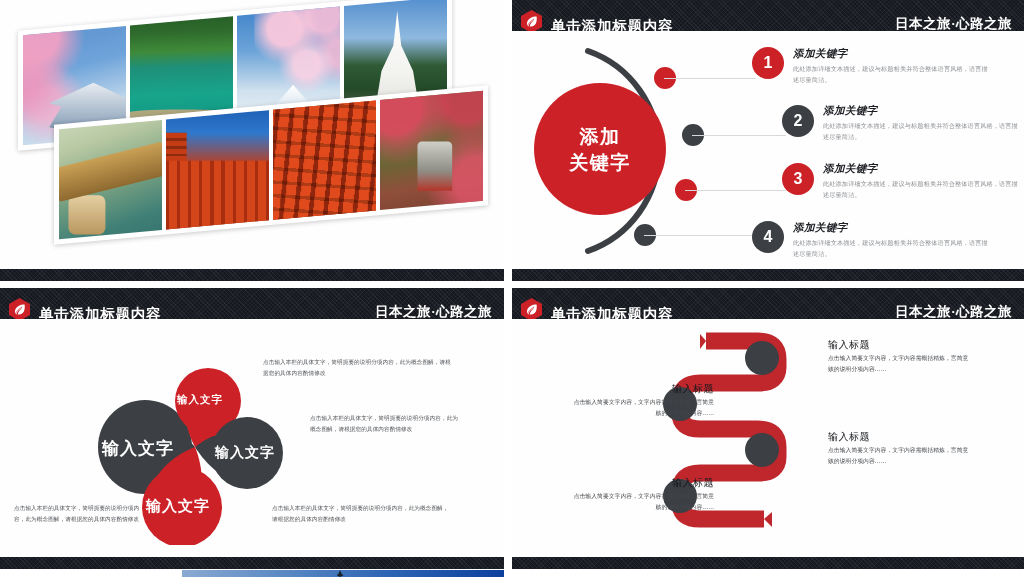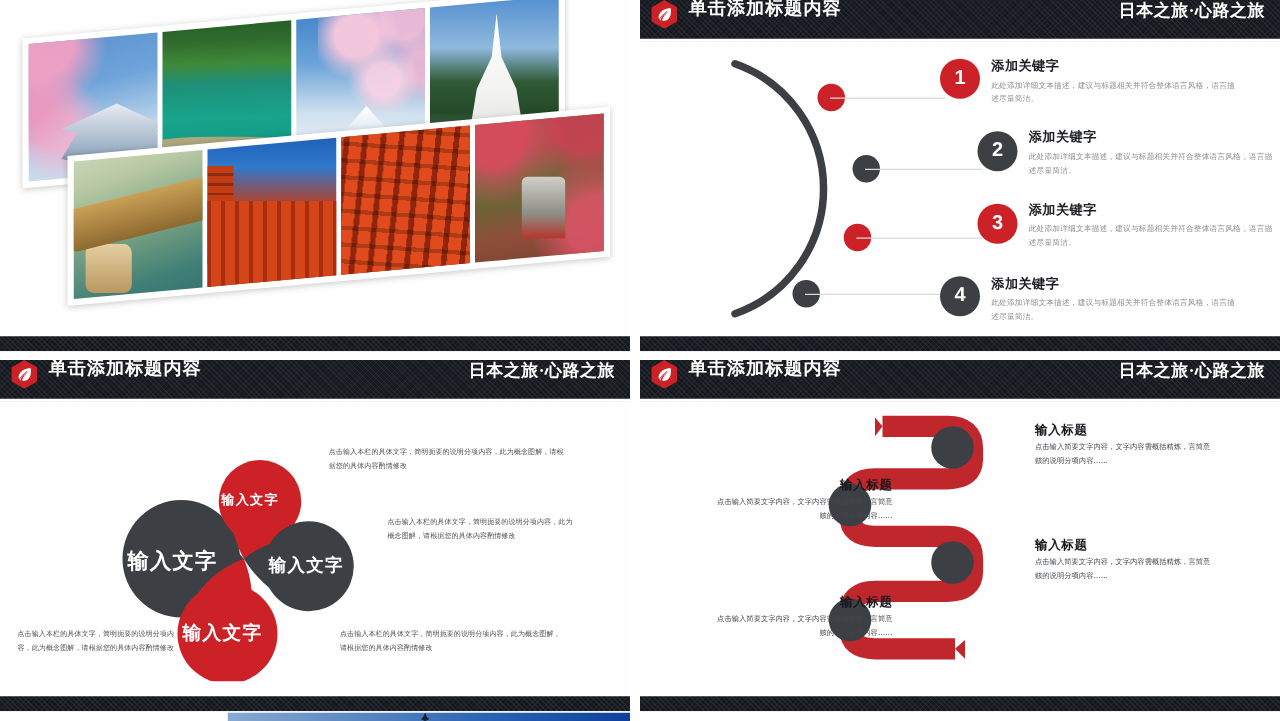--- a/index.html
+++ b/index.html
@@ -18,21 +18,21 @@
   .next-inner{width:100%;height:40px;
     background:linear-gradient(100deg,#8aaad2 0%,#5f8cc4 28%,#2d65b4 62%,#0b3e9c 100%);}
   .next-boat{position:absolute;left:48%;top:0px;width:7px;height:7px;background:#16242f;
      clip-path:polygon(50% 0%,72% 55%,100% 75%,50% 100%,0% 75%,28% 55%);}
 
   
   .hdr{position:relative;height:33px;background:#15181e;
     background-image:
       repeating-linear-gradient(45deg, rgba(255,255,255,.055) 0 1px, rgba(0,0,0,0) 1px 3px),
       repeating-linear-gradient(-45deg, rgba(255,255,255,.035) 0 1px, rgba(0,0,0,0) 1px 3px);
-    display:flex;align-items:flex-start;box-sizing:border-box;padding:0 12px 0 9px;}
+    display:flex;align-items:flex-end;box-sizing:border-box;padding:0 12px 0 9px;}
   .hdr:after{content:"";position:absolute;left:0;right:0;bottom:0;height:2px;background:#ffffff;}
 
   .logo{width:21px;height:23px;flex:0 0 auto;position:relative;margin-right:9px;}
   .logo .hex{position:absolute;inset:0;background:#cc2127;
      clip-path:polygon(50% 0%,100% 26%,100% 74%,50% 100%,0% 74%,0% 26%);}
   .logo svg{position:absolute;left:3px;top:4px;width:15px;height:15px;}
 
   .hdr-title{color:#ffffff;font-size:14.5px;font-weight:bold;letter-spacing:.8px;
      font-family:"DejaVu Sans","Liberation Sans",sans-serif;line-height:1;white-space:nowrap;}
   .hdr-right{margin-left:auto;color:#ffffff;font-size:13.5px;font-weight:bold;letter-spacing:.5px;
@@ -114,21 +114,21 @@
      font-family:"DejaVu Sans","Liberation Sans",sans-serif;}
 
   .items{position:absolute;left:240px;top:6px;right:6px;bottom:2px;}
   .itm{position:absolute;display:flex;align-items:flex-start;}
   .bullet{width:32px;height:32px;border-radius:50%;flex:0 0 auto;
      display:flex;align-items:center;justify-content:center;color:#ffffff;
      font-size:16px;font-weight:bold;font-family:"Liberation Sans",sans-serif;margin-right:9px;}
   .b-red{background:#cc2127;}
   .b-dark{background:#3c3f44;}
   .itxt h4{margin:0 0 3px 0;font-size:10.5px;font-weight:bold;color:#1d1f24;letter-spacing:.4px;
-     font-family:"DejaVu Sans","Liberation Sans",sans-serif;line-height:1.1;}
+     font-family:"DejaVu Sans","Liberation Sans",sans-serif;line-height:1.1;font-style:italic;}
   .itxt p{margin:0;font-size:6.2px;color:#8d9095;line-height:1.85;letter-spacing:.1px;
      font-family:"DejaVu Sans","Liberation Sans",sans-serif;max-width:196px;}
   .i1{left:0;top:8px;}
   .i2{left:30px;top:66px;}
   .i3{left:30px;top:124px;}
   .i4{left:0;top:182px;}
   .i1 .itxt,.i4 .itxt{padding-top:1px;}
 
   
   .hair{position:absolute;height:1px;background:#d8d9db;}
@@ -139,21 +139,21 @@
      font-family:"DejaVu Sans","Liberation Sans",sans-serif;letter-spacing:1px;}
 
   .para{position:absolute;font-size:5.6px;color:#4d5055;line-height:1.95;letter-spacing:.1px;
      font-family:"DejaVu Sans","Liberation Sans",sans-serif;}
 
   
   .zig{position:absolute;left:142px;top:10px;width:150px;height:212px;}
   .zig svg{position:absolute;inset:0;}
   .node{position:absolute;width:34px;height:34px;border-radius:50%;background:#3c3f44;}
   .zblk{position:absolute;width:146px;}
-  .zblk h4{margin:0 0 3px 0;font-size:10px;font-weight:bold;color:#16181c;letter-spacing:.5px;
+  .zblk h4{margin:0 0 3px 0;font-size:10px;font-weight:normal;color:#16181c;letter-spacing:.5px;
      font-family:"DejaVu Sans","Liberation Sans",sans-serif;line-height:1.1;}
   .zblk p{margin:0;font-size:5.8px;color:#43464b;line-height:1.95;letter-spacing:.05px;
      font-family:"DejaVu Sans","Liberation Sans",sans-serif;}
   .zblk.right{text-align:left;}
   .zblk.left{text-align:right;}
 </style>
 </head>
 <body>
 
 <div class="deck">
@@ -222,20 +222,24 @@
     <div class="body">
 
       <div class="arcwrap">
         <svg viewBox="0 0 230 228">
           <path d="M62 14 A 106 106 0 0 1 62 214" fill="none" stroke="#3c3f44" stroke-width="6" stroke-linecap="round"></path>
           <circle cx="139" cy="41" r="11" fill="#cc2127"></circle>
           <circle cx="167" cy="98" r="11" fill="#3c3f44"></circle>
           <circle cx="160" cy="153" r="11" fill="#cc2127"></circle>
           <circle cx="119" cy="198" r="11" fill="#3c3f44"></circle>
         </svg>
+        <div class="core">
+          <span>添加</span>
+          <span>关键字</span>
+        </div>
       </div>
 
       <div class="hair" style="left:152px;top:45px;width:92px;"></div>
       <div class="hair" style="left:180px;top:102px;width:94px;"></div>
       <div class="hair" style="left:173px;top:157px;width:101px;"></div>
       <div class="hair" style="left:132px;top:202px;width:112px;"></div>
 
       <div class="items">
 
         <div class="itm i1">

